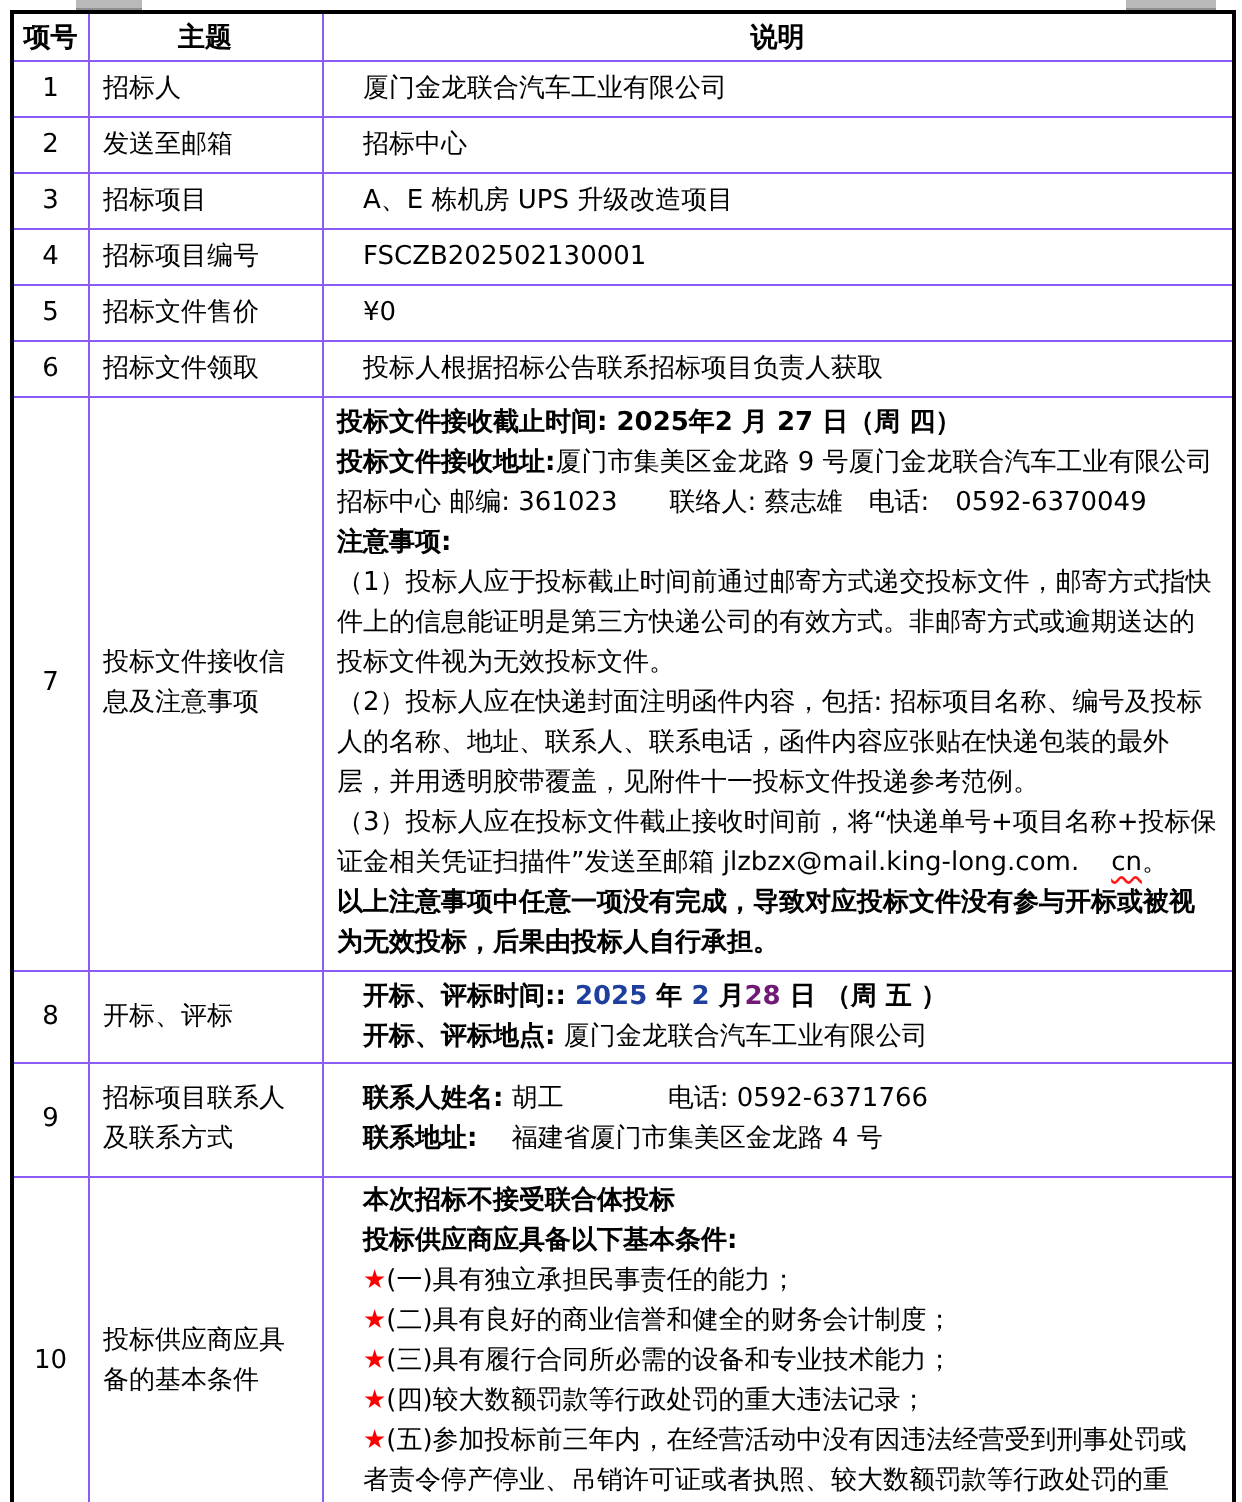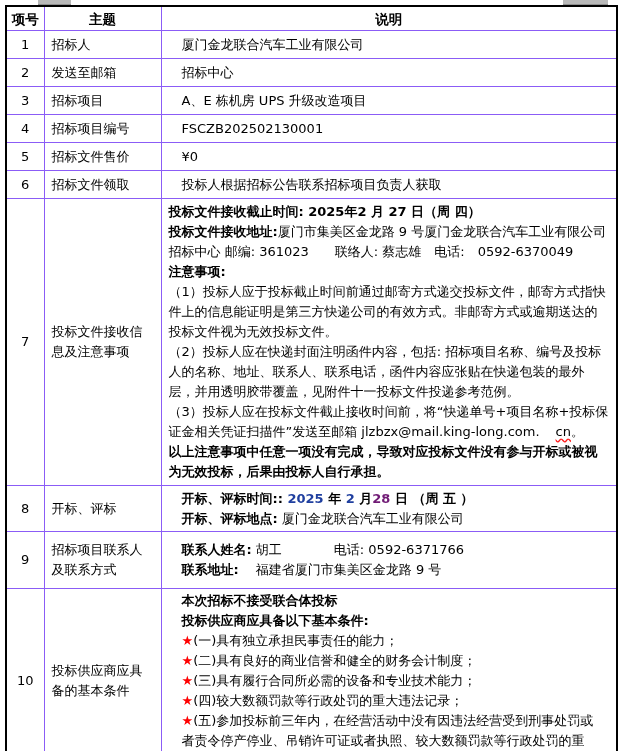--- a/index.html
+++ b/index.html
@@ -118,21 +118,21 @@
           <td class="desc-cell">
             <div class="para"><span class="b">开标、评标时间:: </span><span class="b" style="color: rgb(31, 63, 159); text-align: center;">2025</span><span class="b"> 年 </span><span class="b" style="color: rgb(31, 63, 159);">2</span><span class="b"> 月</span><span class="b" style="color: #701a75;">28</span><span class="b"> 日 （周 五 ）</span></div>
             <div class="para"><span class="b">开标、评标地点:</span><span> 厦门金龙联合汽车工业有限公司</span></div>
           </td>
         </tr>
         <tr class="r-9">
           <td class="no-cell">9</td>
           <td class="topic-cell">招标项目联系人及联系方式</td>
           <td class="desc-cell">
             <div class="para"><span class="b">联系人姓名:</span><span>  胡工　　　　电话: 0592-6371766</span></div>
-            <div class="para"><span class="b">联系地址:</span><span>　 福建省厦门市集美区金龙路 9 号</span></div>
+            <div class="para"><span class="b">联系地址:</span><span>　 福建省厦门市集美区金龙路 4 号</span></div>
           </td>
         </tr>
         <tr class="r-10">
           <td class="no-cell">10</td>
           <td class="topic-cell">投标供应商应具备的基本条件</td>
           <td class="desc-cell">
             <div class="para"><span class="b">本次招标不接受联合体投标</span></div>
             <div class="para"><span class="b">投标供应商应具备以下基本条件:</span></div>
             <div class="para"><span style="color: rgb(255, 0, 0);">★</span><span>(一)具有独立承担民事责任的能力；</span></div>
             <div class="para"><span style="color: rgb(255, 0, 0);">★</span><span>(二)具有良好的商业信誉和健全的财务会计制度；</span></div>

